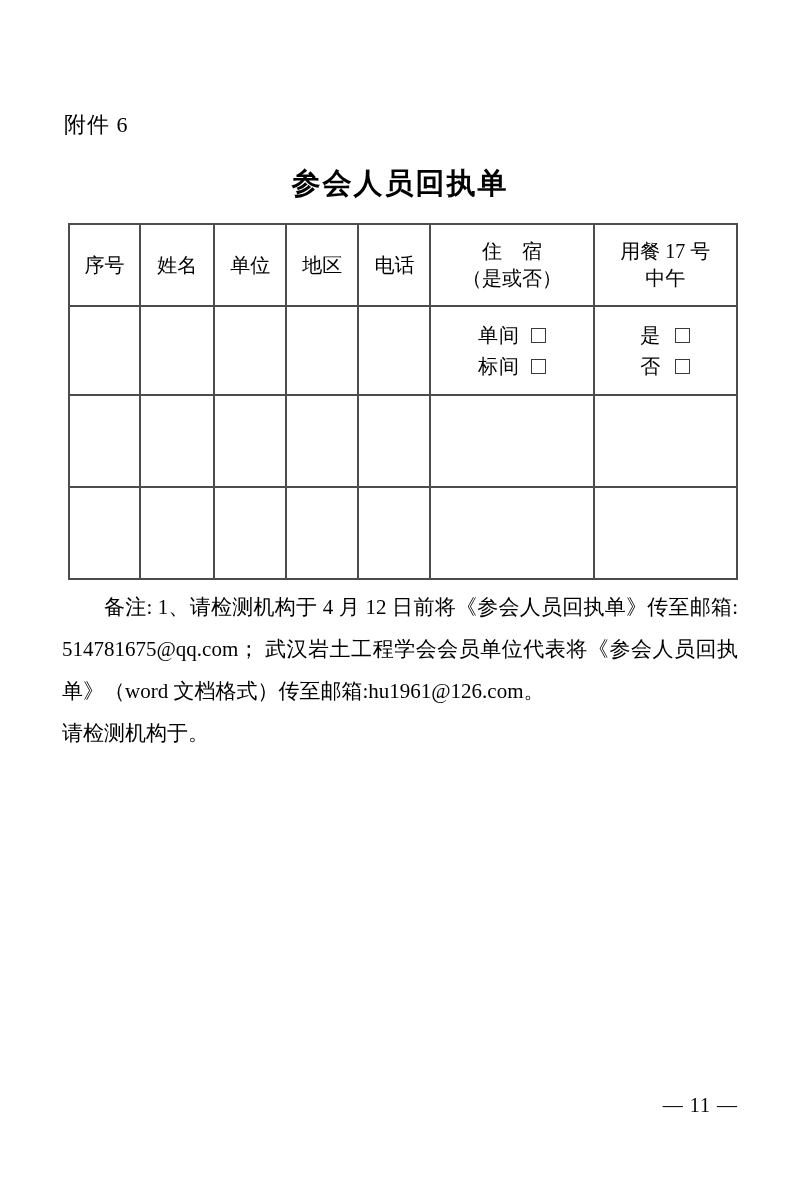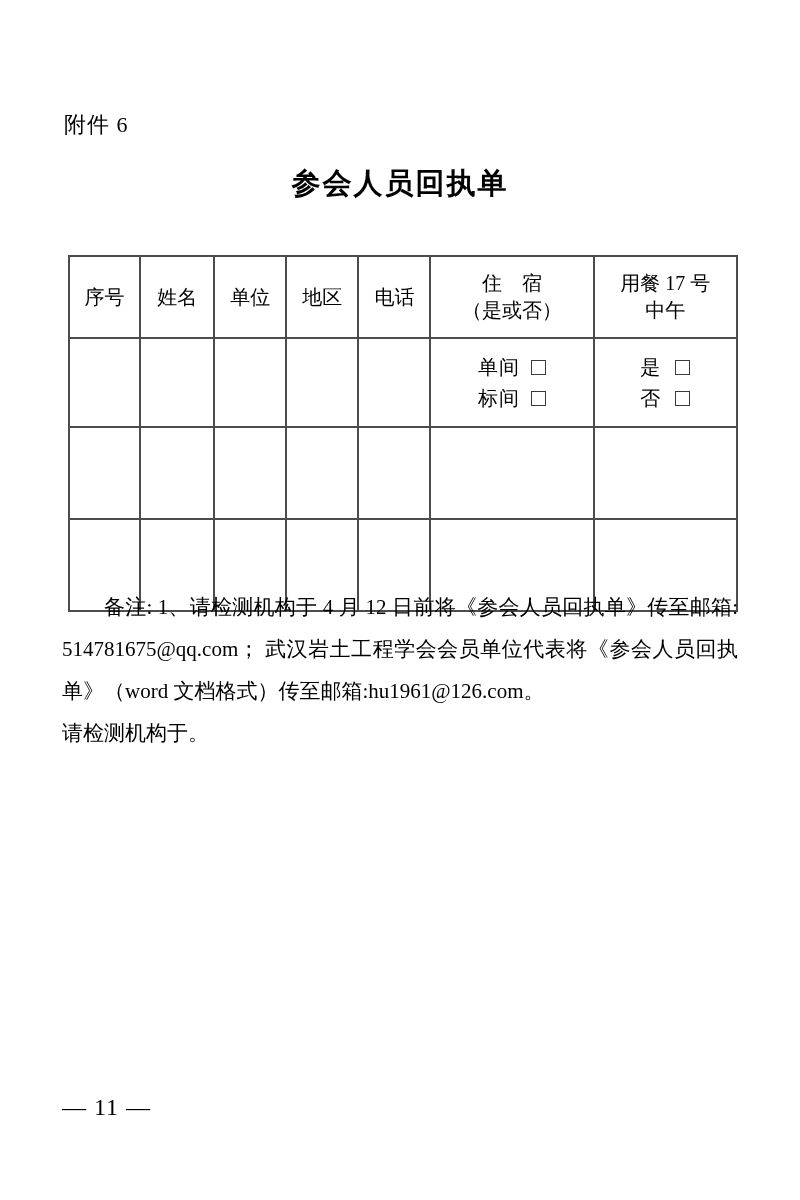--- a/index.html
+++ b/index.html
@@ -25,21 +25,20 @@
     font-weight: bold;
     font-family: Liberation Serif, serif;
     letter-spacing: 2px;
   }
   table.reply-table {
     position: absolute;
     left: 68px; top: 223px;
     width: 670px;
     border-collapse: collapse;
     table-layout: fixed;
-    margin-top: 32px;
   }
   table.reply-table td {
     border: 2px solid #4c4c4c;
     text-align: center;
     vertical-align: middle;
     font-size: 20px;
     padding: 0;
   }
   .hdr-line { display: block; line-height: 27px; }
   .opt-line { display: block; line-height: 31px; white-space: nowrap; }
@@ -67,22 +66,22 @@
   }
   .note-line.full {
     white-space: normal;
     text-align: justify;
     text-align-last: justify;
   }
   .note-line.indent { text-indent: 2em; }
   .page-number {
     position: absolute;
     left: 62px; top: 1094px; width: 676px;
-    text-align: left;
-    font-size: 24px;
+    text-align: right;
+    font-size: 20px;
     letter-spacing: 1px;
   }
 </style>
 </head>
 <body>
 
 <div class="attachment-label">附件 6</div>
 
 <div class="doc-title">参会人员回执单</div>
 

